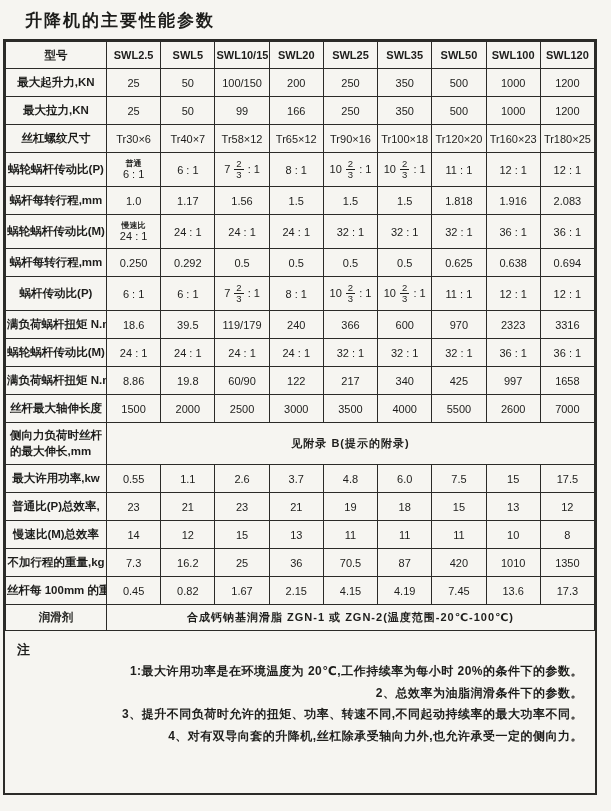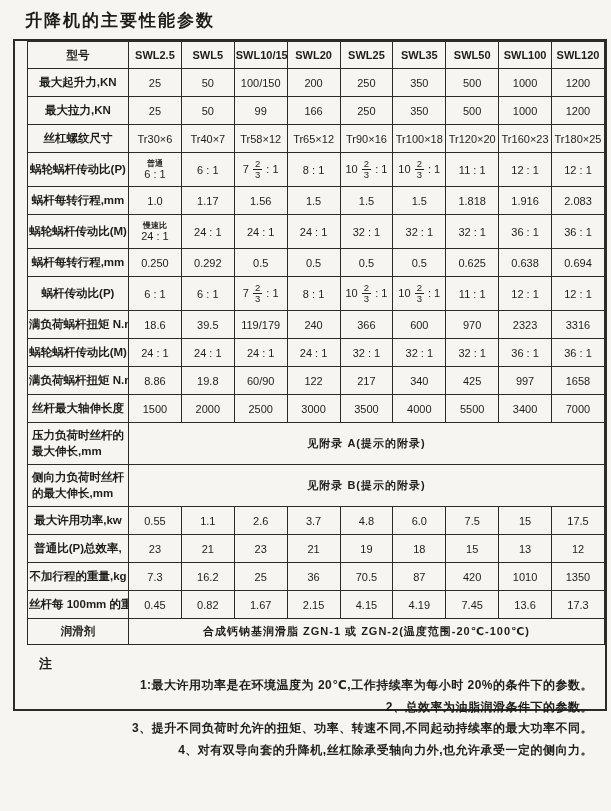--- a/index.html
+++ b/index.html
@@ -18,26 +18,25 @@
   }
   .page-title{
     font-size:17px;
     font-weight:bold;
     letter-spacing:2px;
     padding:9px 0 0 25px;
     font-family:Liberation Mono, monospace;
   }
   .outer-box{
     position:absolute;
-    left:13px; top:39px;
-    width:594px; height:672px;
+    left:3px; top:39px;
+    width:594px; height:756px;
     border:2px solid var(--line);
     background:var(--paper);
     box-sizing:border-box;
-    padding-left:12px;
   }
   table.spec{
     width:100%;
     border-collapse:collapse;
     table-layout:fixed;
   }
   table.spec th, table.spec td{
     border:1px solid var(--line);
     text-align:center;
     vertical-align:middle;
@@ -271,26 +270,22 @@
         </tr>
         <tr class="h-norm">
           <th class="row-label">丝杆最大轴伸长度</th>
           <td>1500</td>
           <td>2000</td>
           <td>2500</td>
           <td>3000</td>
           <td>3500</td>
           <td>4000</td>
           <td>5500</td>
-          <td>3400</td>
+          <td>2600</td>
           <td>7000</td>
-        </tr>
-        <tr class="h-dbl">
-          <th class="row-label two-line">压力负荷时丝杆的<br>最大伸长,mm</th>
-          <td colspan="9" class="span-cell">见附录 A(提示的附录)</td>
         </tr>
         <tr class="h-dbl">
           <th class="row-label two-line">侧向力负荷时丝杆<br>的最大伸长,mm</th>
           <td colspan="9" class="span-cell">见附录 B(提示的附录)</td>
         </tr>
         <tr class="h-norm">
           <th class="row-label">最大许用功率,kw</th>
           <td>0.55</td>
           <td>1.1</td>
           <td>2.6</td>
@@ -305,20 +300,32 @@
           <th class="row-label">普通比(P)总效率,</th>
           <td>23</td>
           <td>21</td>
           <td>23</td>
           <td>21</td>
           <td>19</td>
           <td>18</td>
           <td>15</td>
           <td>13</td>
           <td>12</td>
+        </tr>
+        <tr class="h-norm">
+          <th class="row-label">慢速比(M)总效率</th>
+          <td>14</td>
+          <td>12</td>
+          <td>15</td>
+          <td>13</td>
+          <td>11</td>
+          <td>11</td>
+          <td>11</td>
+          <td>10</td>
+          <td>8</td>
         </tr>
         <tr class="h-norm">
           <th class="row-label">不加行程的重量,kg</th>
           <td>7.3</td>
           <td>16.2</td>
           <td>25</td>
           <td>36</td>
           <td>70.5</td>
           <td>87</td>
           <td>420</td>

